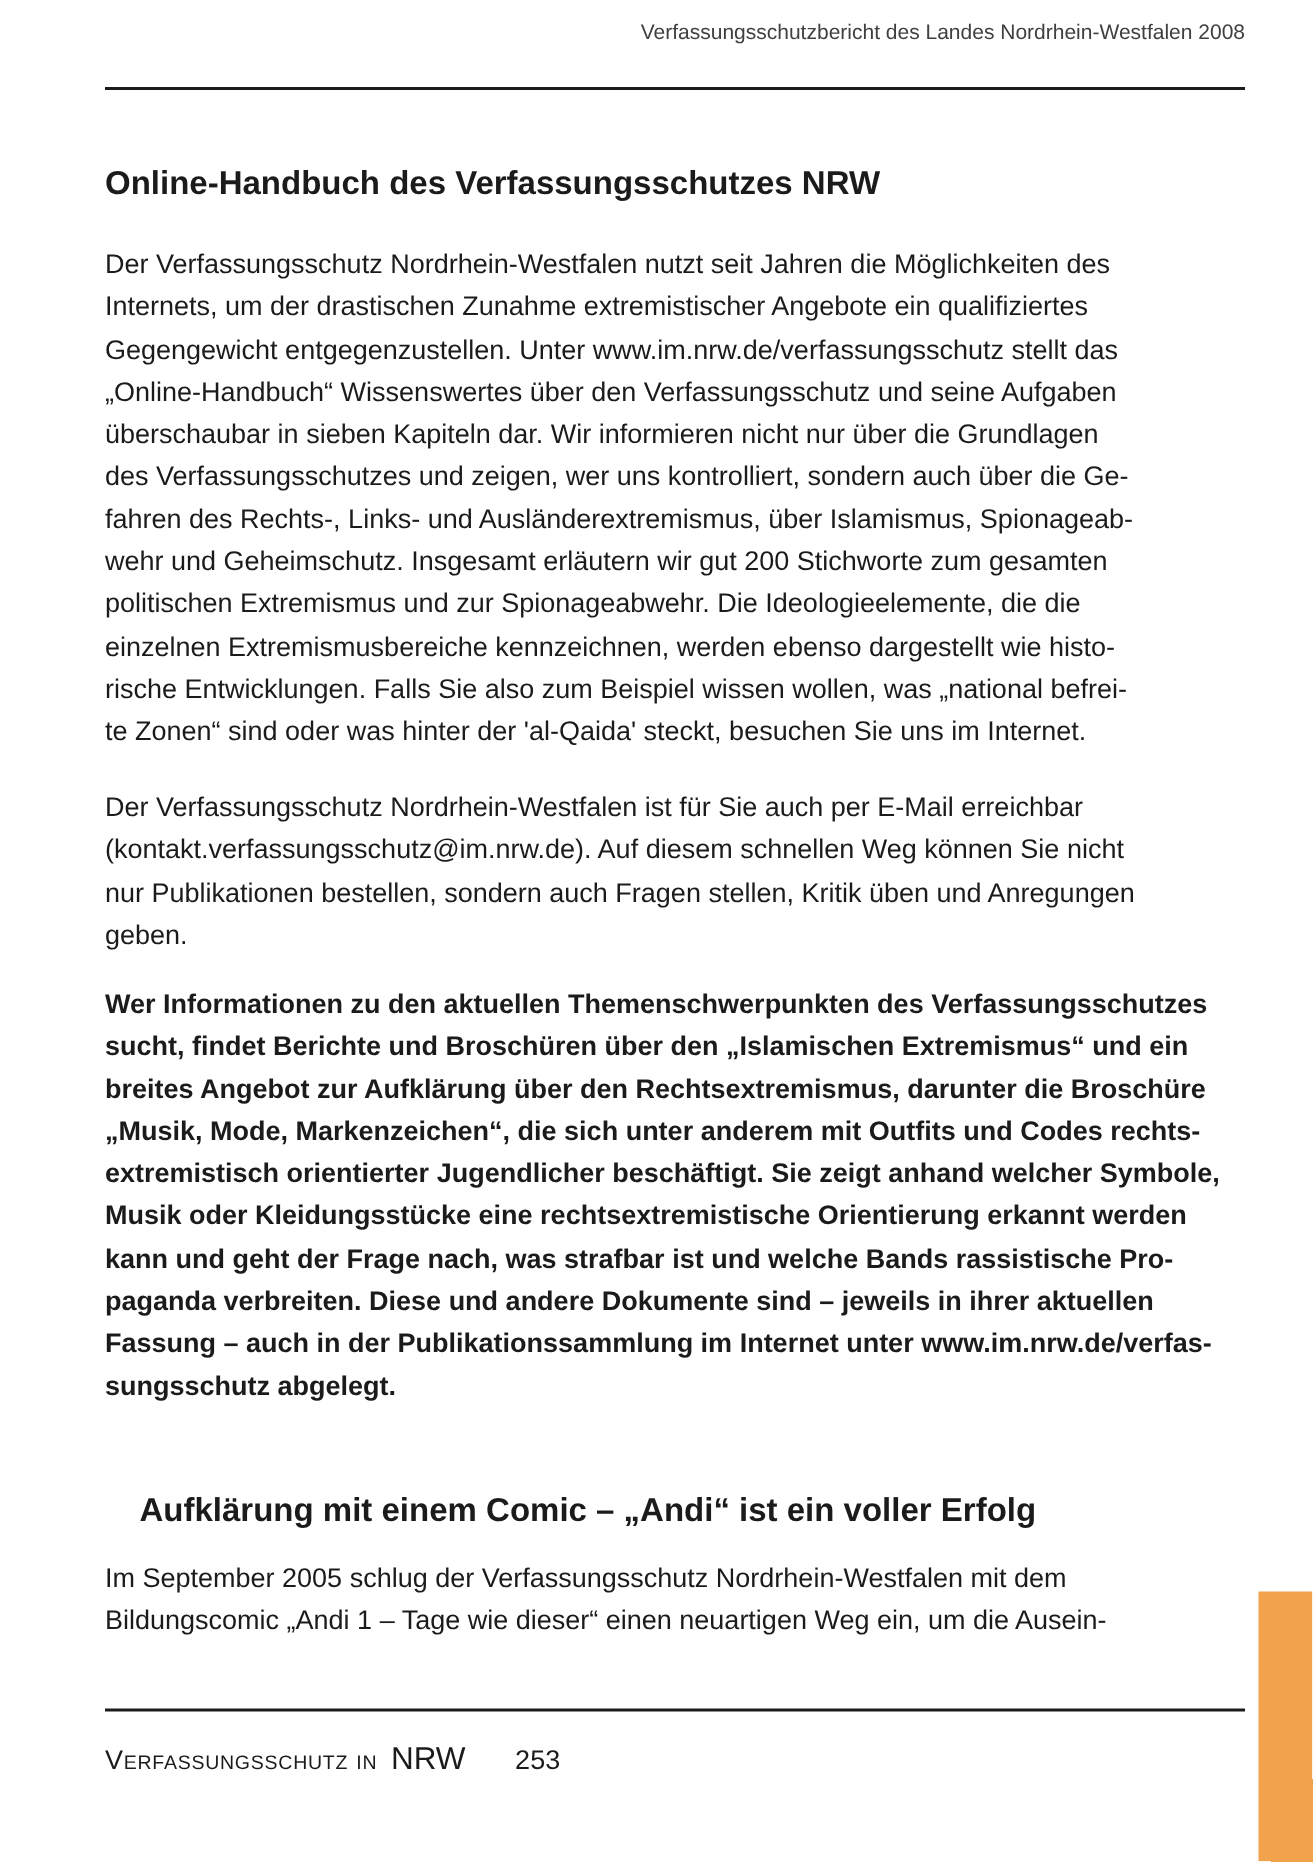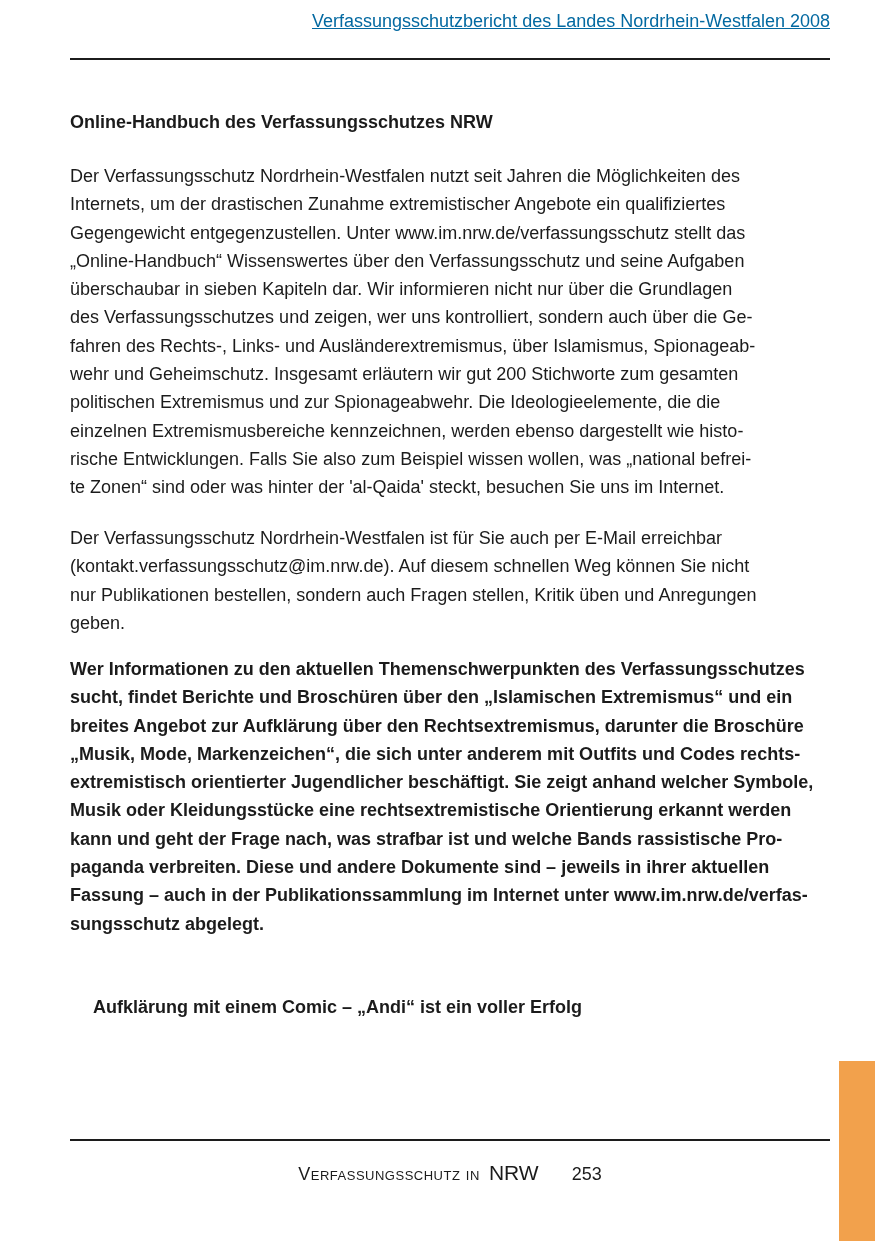--- a/index.html
+++ b/index.html
@@ -15,40 +15,39 @@
     overflow: hidden;
     font-family: "Liberation Sans", "DejaVu Sans", sans-serif;
     color: #1b1b1b;
   }
   .running-title {
     position: absolute;
     top: 9px;
     left: 70px;
     right: 45px;
     text-align: right;
-    font-size: 18px;
+    font-size: 14px;
     line-height: 24px;
-    color: #0369a1;
-    text-decoration: underline;
+    color: #404040;
   }
   .rule {
     position: absolute;
     left: 70px;
     width: 760px;
     height: 0;
     border-top: 2px solid #1c1c1c;
   }
   .rule.header-rule { top: 58px; }
   .rule.footer-rule { top: 1139px; }
 
   .heading {
     position: absolute;
     left: 70px;
     width: 745px;
-    font-size: 18px;
+    font-size: 22px;
     font-weight: bold;
     line-height: 28px;
     color: #1b1b1b;
   }
   .h1 { top: 108px; }
   .h2 { top: 643px; }
   .h3 { top: 993px; margin-left: 23px; }
 
   .para {
     position: absolute;
@@ -62,21 +61,21 @@
   .p1 { top: 162px; }
   .p2 { top: 524px; }
   .p3 { top: 655px; font-weight: bold; }
   .p4 { top: 1038px; }
 
   .footer-text {
     position: absolute;
     top: 1160px;
     left: 70px;
     right: 45px;
-    text-align: center;
+    text-align: left;
     font-size: 18px;
     line-height: 26px;
     color: #1b1b1b;
   }
   .footer-text .sc {
     font-variant: small-caps;
     letter-spacing: 0.5px;
   }
   .footer-text .acronym {
     font-size: 21px;
@@ -130,20 +129,22 @@
 „Musik, Mode, Markenzeichen“, die sich unter anderem mit Outfits und Codes rechts-
 extremistisch orientierter Jugendlicher beschäftigt. Sie zeigt anhand welcher Symbole,
 Musik oder Kleidungsstücke eine rechtsextremistische Orientierung erkannt werden
 kann und geht der Frage nach, was strafbar ist und welche Bands rassistische Pro-
 paganda verbreiten. Diese und andere Dokumente sind – jeweils in ihrer aktuellen
 Fassung – auch in der Publikationssammlung im Internet unter www.im.nrw.de/verfas-
 sungsschutz abgelegt.</div>
 
   <div class="heading h3">Aufklärung mit einem Comic – „Andi“ ist ein voller Erfolg</div>
 
+  <div class="para p4">Im September 2005 schlug der Verfassungsschutz Nordrhein-Westfalen mit dem
+Bildungscomic „Andi 1 – Tage wie dieser“ einen neuartigen Weg ein, um die Ausein-</div>
 
   <div class="accent-bar" style="background: rgb(242, 161, 76);"></div>
 
   <div class="rule footer-rule"></div>
 
   <div class="footer-text">
     <span class="sc">Verfassungsschutz in</span>
     <span class="acronym">NRW</span>
     <span class="pageno">253</span>
   </div>

